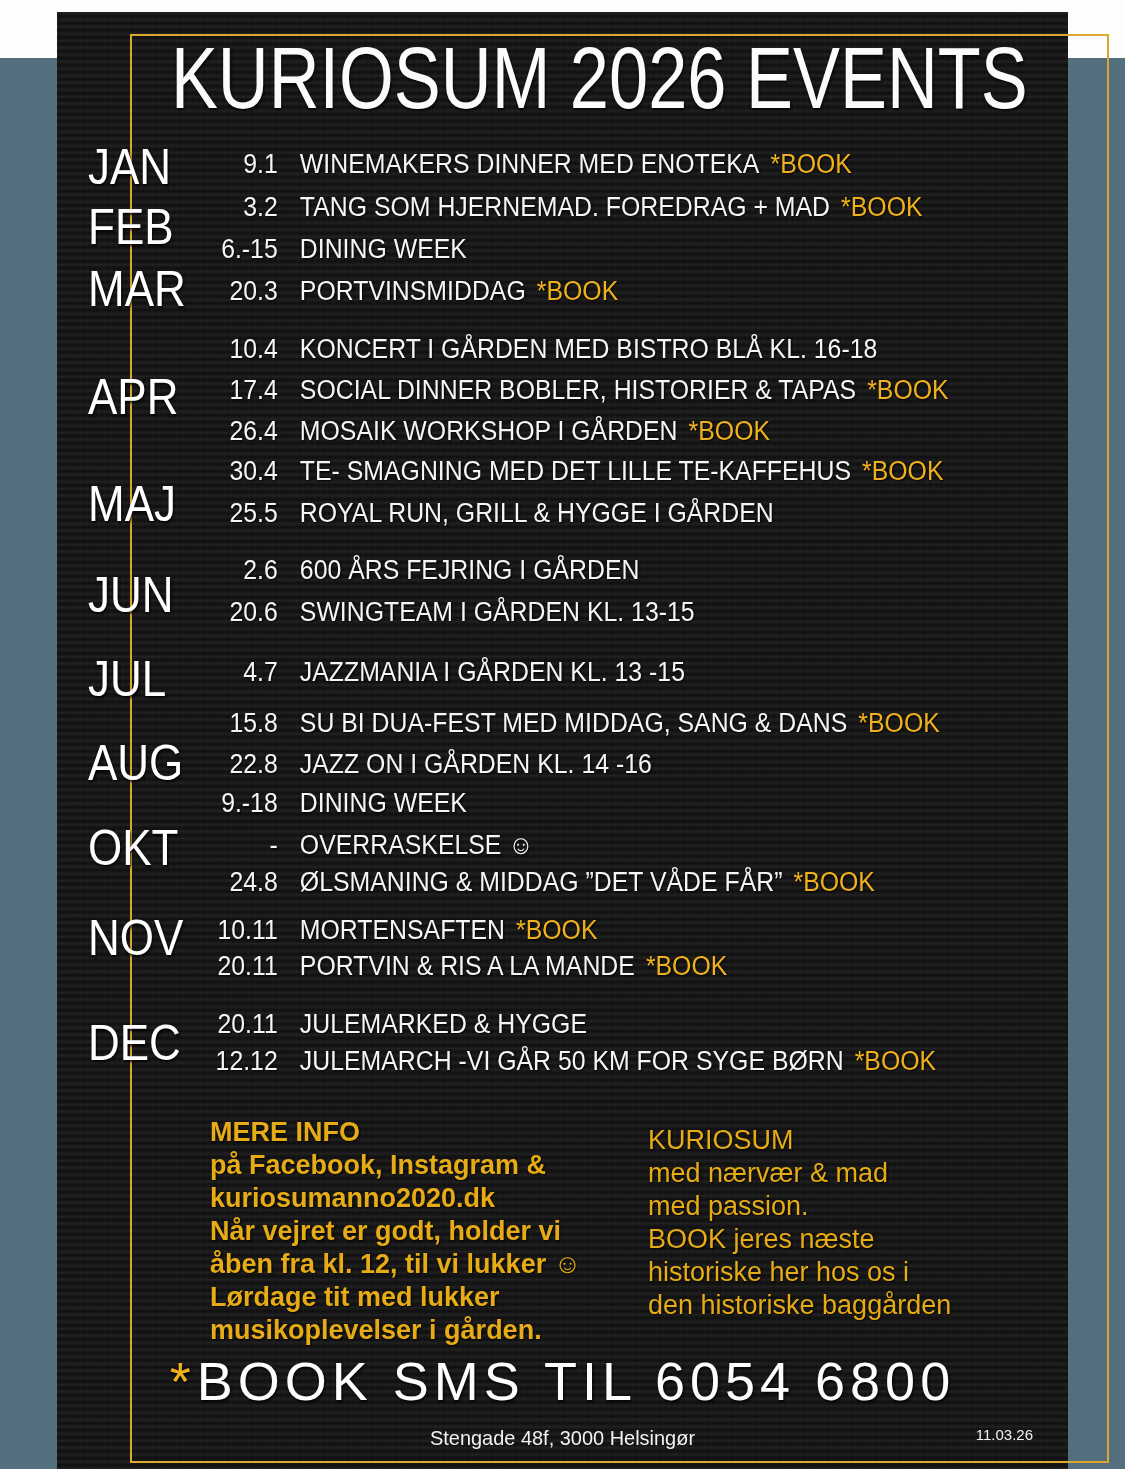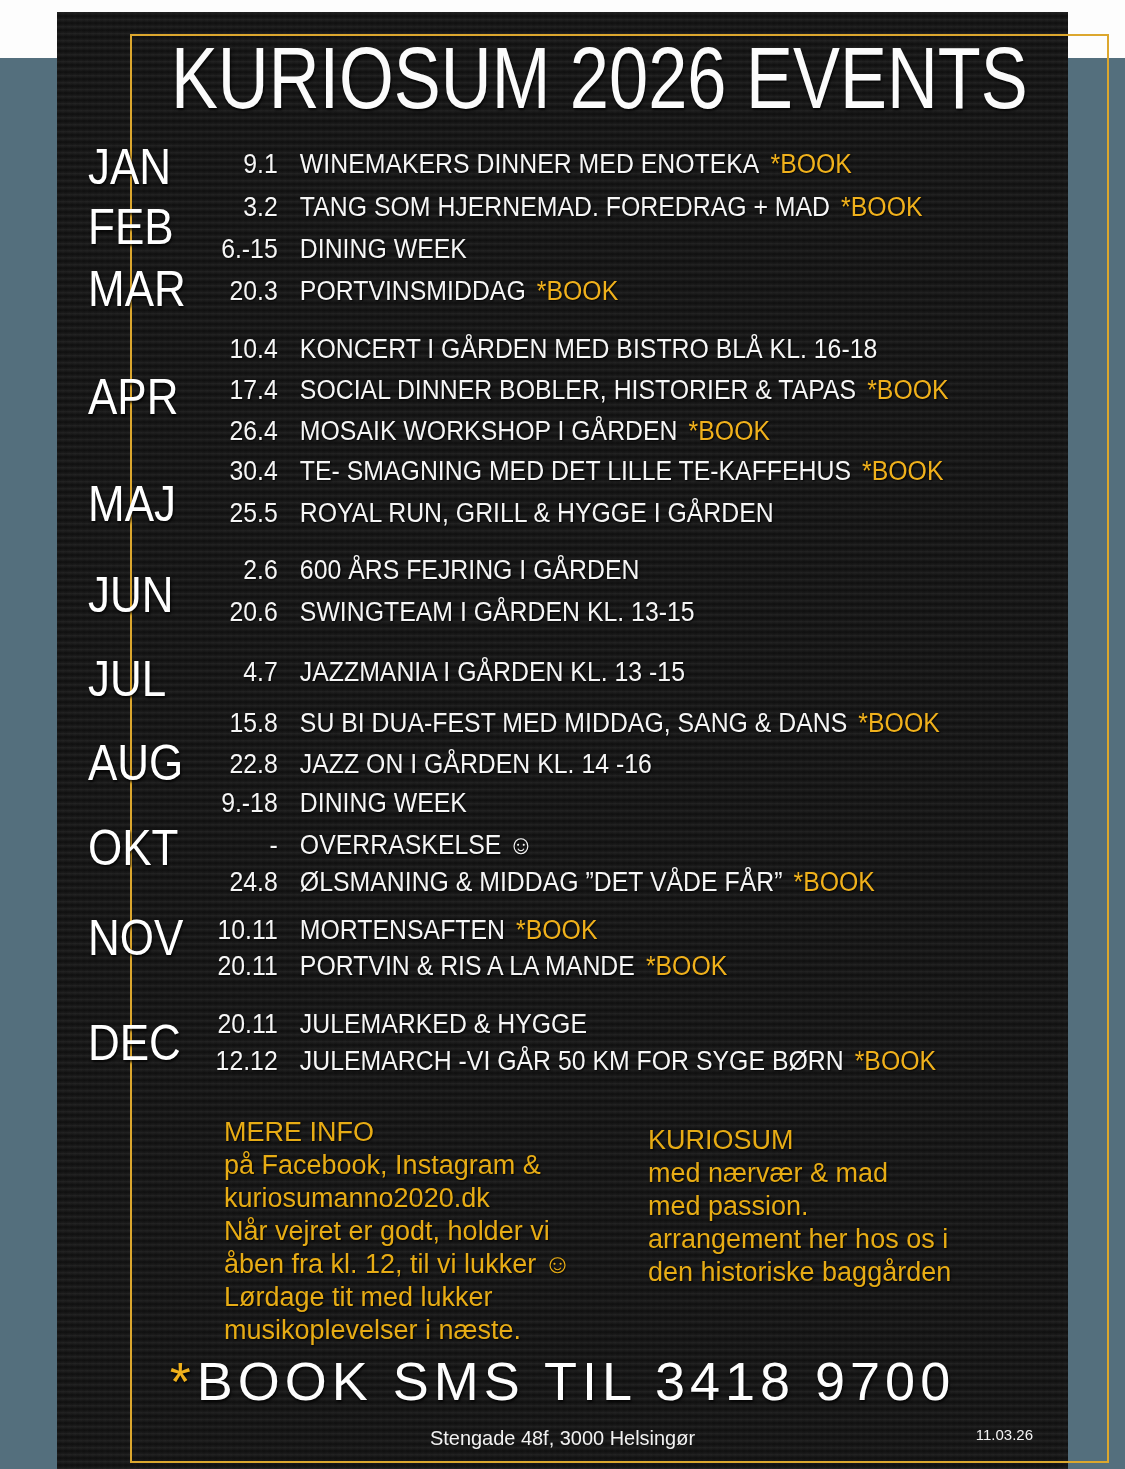--- a/index.html
+++ b/index.html
@@ -72,21 +72,21 @@
   .r0{top:148px}.r1{top:191px}.r2{top:233px}.r3{top:275px}.r4{top:333px}
   .r5{top:374px}.r6{top:415px}.r7{top:455px}.r8{top:497px}.r9{top:554px}
   .r10{top:596px}.r11{top:656px}.r12{top:707px}.r13{top:748px}.r14{top:787px}
   .r15{top:829px}.r16{top:866px}.r17{top:914px}.r18{top:950px}.r19{top:1008px}.r20{top:1045px}
   .info{
     position:absolute;
     font-size:27px;line-height:33px;
     color:#e7ac15;
     text-shadow:1px 1px 2px rgba(0,0,0,0.85);
   }
-  .info-left{left:224px;top:1116px;width:430px;}
+  .info-left{left:210px;top:1116px;width:430px;font-weight:bold;}
   .info-right{left:648px;top:1124px;width:400px;}
   .sms{
     position:absolute;left:73px;top:1352px;width:979px;
     text-align:center;
     font-size:54px;line-height:1.1;
     letter-spacing:5px;
     color:#fdfdfd;
     white-space:nowrap;
     text-shadow:1px 2px 3px rgba(0,0,0,0.85);
   }
@@ -231,29 +231,30 @@
   <span class="book">*BOOK</span>
 </div>
 
 <div class="info info-left">
   <div>MERE INFO</div>
   <div>på Facebook, Instagram &amp;</div>
   <div>kuriosumanno2020.dk</div>
   <div>Når vejret er godt, holder vi</div>
   <div>åben fra kl. 12, til vi lukker ☺</div>
   <div>Lørdage tit med lukker</div>
-  <div>musikoplevelser i næste.</div>
+  <div>musikoplevelser i gården.</div>
 </div>
 
 <div class="info info-right">
   <div>KURIOSUM</div>
   <div>med nærvær &amp; mad</div>
   <div>med passion.</div>
-  <div>arrangement her hos os i</div>
+  <div>BOOK jeres næste</div>
+  <div>historiske her hos os i</div>
   <div>den historiske baggården</div>
 </div>
 
 <div class="sms">
-  <span class="sms-star">*</span><span>BOOK SMS TIL 3418 9700</span>
+  <span class="sms-star">*</span><span>BOOK SMS TIL 6054 6800</span>
 </div>
 
 <div class="footer-address">Stengade 48f, 3000 Helsingør</div>
 <div class="footer-date">11.03.26</div>
 
 </body></html>

